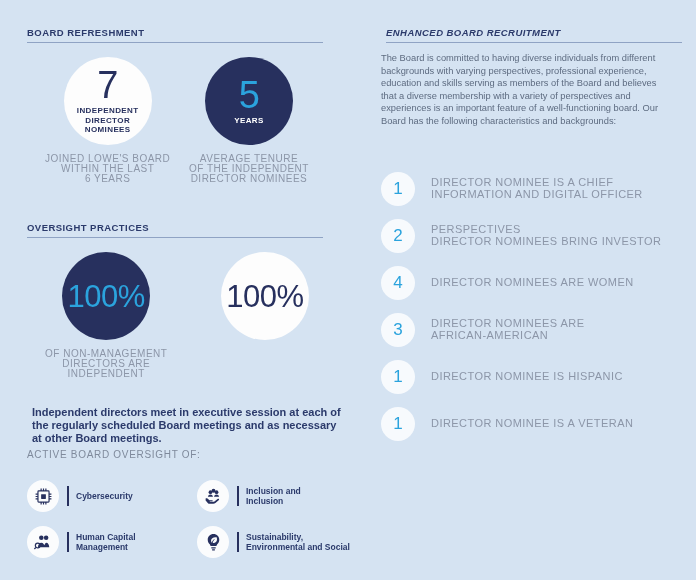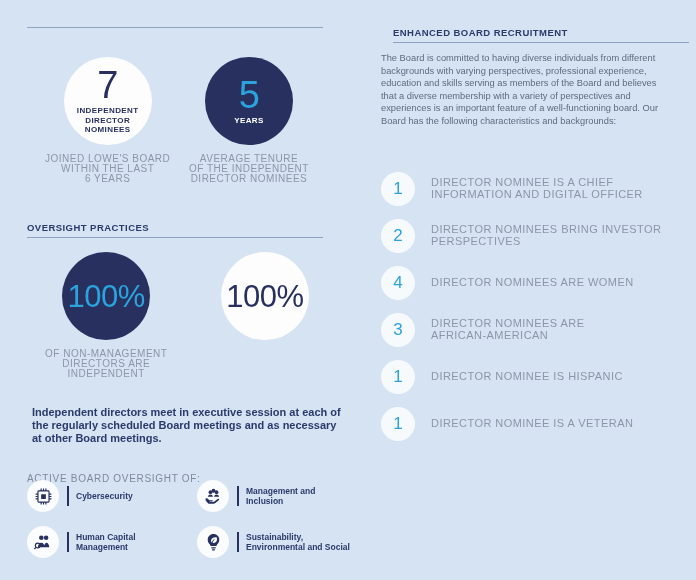--- a/index.html
+++ b/index.html
@@ -64,21 +64,20 @@
   
   .statement{
     font-size:11px;line-height:13px;font-weight:bold;
     color:#2b3a6b;
   }
 
   
   .active-title{
     font-size:10px;letter-spacing:.7px;color:#7f8a9c;
     text-transform:uppercase;
-    margin-top:24px;
   }
   .icon-grid{display:flex;flex-wrap:wrap;width:330px;justify-content:space-between;}
   .icon-item{display:flex;align-items:center;width:160px;height:46px;}
   .icon-bubble{
     width:32px;height:32px;border-radius:50%;
     background:#fbfcfd;flex:0 0 32px;
     display:flex;align-items:center;justify-content:center;
   }
   .icon-bubble svg{display:block;}
   .icon-sep{width:2px;height:20px;background:#27305e;margin:0 7px 0 8px;flex:0 0 2px;}
@@ -104,20 +103,21 @@
   }
 </style>
 </head>
 <body>
 
 <div class="page">
 
   <div class="col-left">
 
     <div style="position:absolute;left:0;top:27px;width:296px;">
+      <div class="sec-head">BOARD REFRESHMENT</div>
       <div class="sec-rule long"></div>
     </div>
 
     <div style="position:absolute;left:18px;top:57px;">
       <div class="stat">
         <div class="circle white" style="width:88px;height:88px;">
           <div class="big-num navy">7</div>
           <div class="sub-label navy">
             <div>INDEPENDENT</div>
             <div>DIRECTOR</div>
@@ -200,21 +200,21 @@
           <svg width="21" height="21" viewBox="0 0 24 24" fill="#27305e">
             <circle cx="8.5" cy="7" r="2.1"></circle>
               <circle cx="12" cy="5.4" r="2.2"></circle>
               <circle cx="15.5" cy="7" r="2.1"></circle>
             <path d="M5.6 12.4c.4-1.8 1.5-2.6 2.9-2.6s2.5.8 2.9 2.6zM12.6 12.4c.4-1.8 1.5-2.6 2.9-2.6s2.5.8 2.9 2.6z"></path>
             <path d="M3 14.2c.6-.5 1.5-.4 2.1.1l2.3 1.9h3.2c.7 0 .7 1.1 0 1.1H8.1c-.5 0-.5.7 0 .7h3.6c.6 0 1.2-.2 1.7-.6l3.6-2.7c.8-.6 1.9.5 1.2 1.2l-4 3.6c-.7.6-1.5.9-2.4.9H7.3c-.6 0-1.2-.2-1.6-.6L3 16.7z"></path>
           </svg>
         </div>
         <div class="icon-sep"></div>
         <div class="icon-label">
-          <div>Management and</div>
+          <div>Inclusion and</div>
           <div>Inclusion</div>
         </div>
       </div>
 
       <div class="icon-item">
         <div class="icon-bubble">
           <svg width="21" height="21" viewBox="0 0 24 24" fill="#27305e">
             <circle cx="9.5" cy="6.6" r="2.6"></circle>
               <circle cx="15" cy="6.6" r="2.6"></circle>
             <path d="M5.6 17.4c.3-3.3 1.8-5.2 3.9-5.2s3.6 1.9 3.9 5.2zM12.6 17.4c.3-3.3 1.5-5.2 2.9-5.2s2.8 1.9 3.1 5.2z"></path>
@@ -243,42 +243,42 @@
           <div>Sustainability,</div>
           <div>Environmental and Social</div>
         </div>
       </div>
 
     </div>
   </div>
 
   <div class="col-right">
 
-    <div style="position:absolute;left:12px;top:27px;width:296px;">
+    <div style="position:absolute;left:5px;top:27px;width:296px;font-style:italic;">
       <div class="sec-head">ENHANCED BOARD RECRUITMENT</div>
       <div class="sec-rule long"></div>
     </div>
 
     <div class="para" style="position:absolute;left:0;top:52px;">The Board is committed to having diverse individuals from different backgrounds with varying perspectives, professional experience, education and skills serving as members of the Board and believes that a diverse membership with a variety of perspectives and experiences is an important feature of a well-functioning board. Our Board has the following characteristics and backgrounds:</div>
 
     <div class="num-list" style="position:absolute;left:0;top:157px;">
 
       <div class="num-item">
         <div class="num-bubble">1</div>
         <div class="num-text">
           <div>DIRECTOR NOMINEE IS A CHIEF</div>
           <div>INFORMATION AND DIGITAL OFFICER</div>
         </div>
       </div>
 
       <div class="num-item">
         <div class="num-bubble">2</div>
         <div class="num-text">
+          <div>PERSPECTIVES</div>
           <div>DIRECTOR NOMINEES BRING INVESTOR</div>
-          <div>PERSPECTIVES</div>
         </div>
       </div>
 
       <div class="num-item">
         <div class="num-bubble">4</div>
         <div class="num-text">
           <div>DIRECTOR NOMINEES ARE WOMEN</div>
         </div>
       </div>
 

